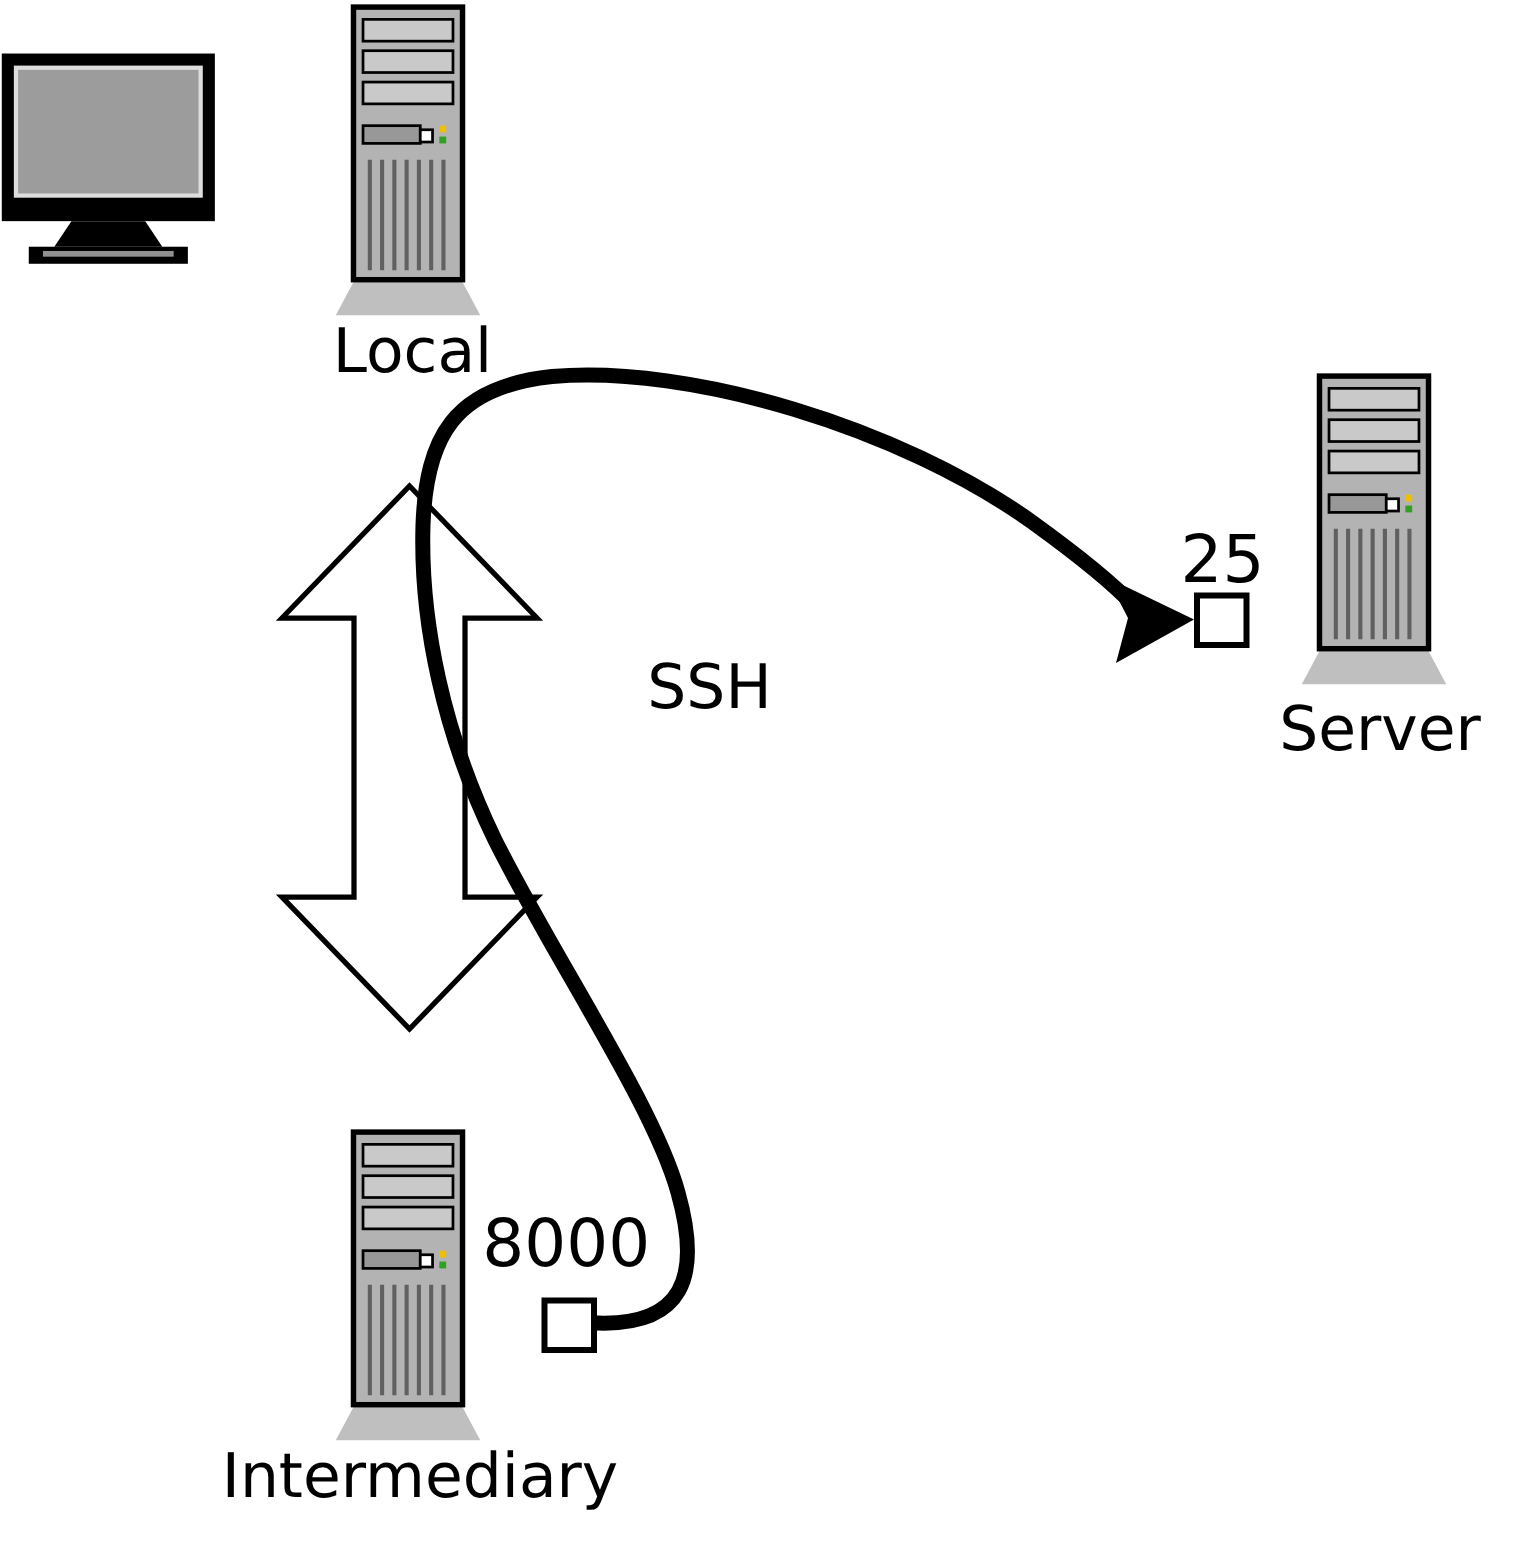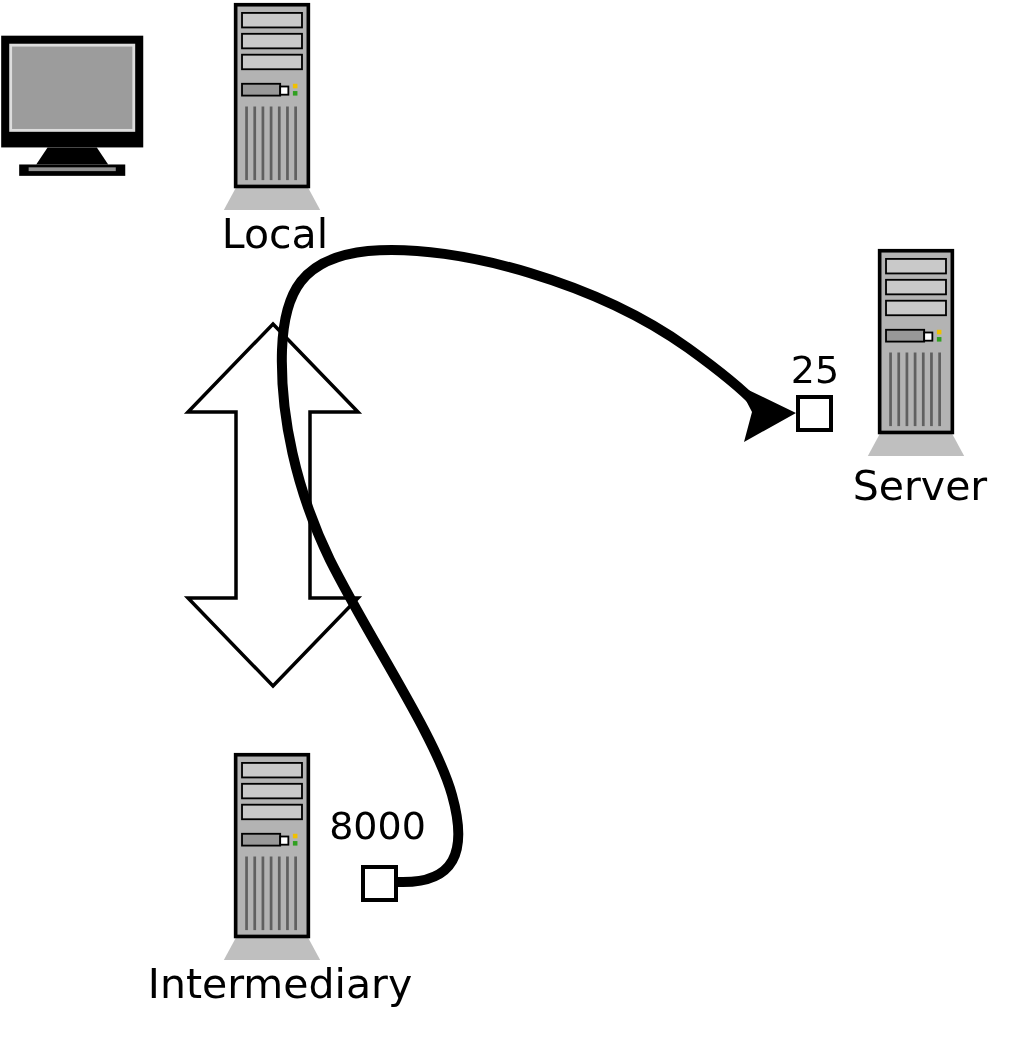--- a/index.html
+++ b/index.html
@@ -21,21 +21,21 @@
   }
   .label {
     position: absolute;
     color: #000000;
     font-size: 41px;
     line-height: 1.1;
     text-align: center;
     white-space: nowrap;
     z-index: 3;
   }
-  .port-label { font-size: 38px; }
+  .port-label { font-size: 44px; }
   .ssh-label { line-height: 53px; }
   .port-box {
     position: absolute;
     width: 29px; height: 29px;
     background: #ffffff;
     border: 4px solid #000000;
     z-index: 3;
   }
   .defs-holder { position: absolute; width: 0; height: 0; overflow: hidden; }
 </style>
@@ -116,20 +116,21 @@
   <div class="label" style="left:810px; top:464px; width:220px;">Server</div>
 
   <div class="icon" style="left:222px; top:752px; z-index:0;">
     <svg width="100" height="209">
         <use href="#sym-tower"></use>
       </svg>
   </div>
   <div class="label" style="left:100px; top:962px; width:360px;text-align:center;">Intermediary</div>
 
   <div class="label ssh-label" style="left:338px; top:432px; width:270px;">
+    <div>SSH</div>
   </div>
 
   <div class="label port-label" style="left:770px; top:350px; width:90px;">25</div>
   <div class="port-box" style="left:796px; top:395px;"></div>
 
   <div class="label port-label" style="left:295px; top:806px; width:165px;">8000</div>
   <div class="port-box" style="left:361px; top:865px;"></div>
 
 </div>
 

